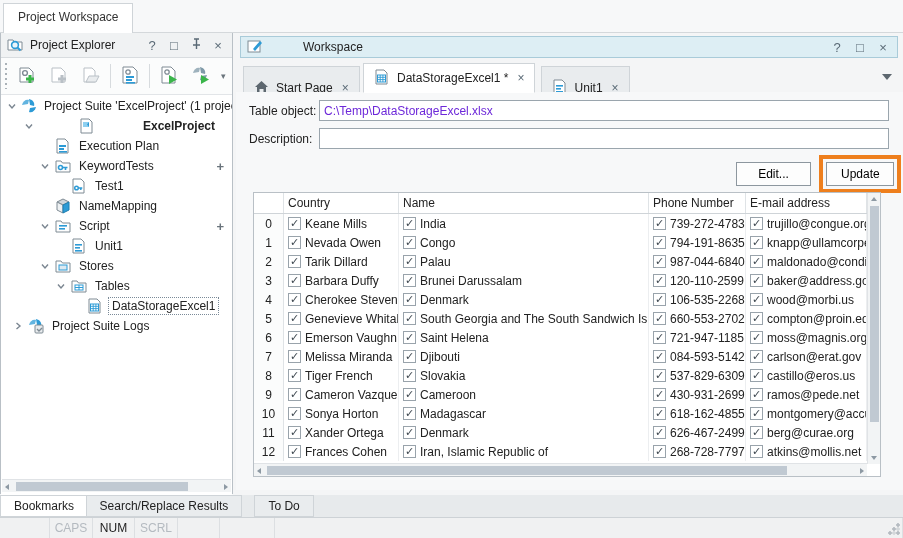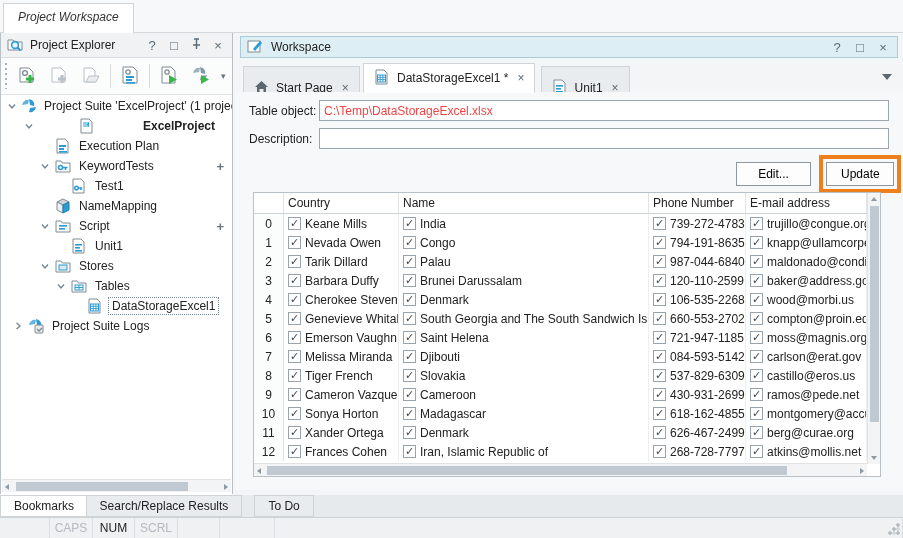--- a/index.html
+++ b/index.html
@@ -31,31 +31,31 @@
   .icon16 { width:17px; height:16px; display:inline-flex; }
 
   .hscroll { position:absolute; height:13px; background:#f2f4f5; border-top:1px solid #e0e3e6; }
   #left-hscroll { left:1px; bottom:1px; width:229px; }
   .vscroll { position:absolute; width:13px; background:#f2f4f5; border-left:1px solid #e0e3e6; }
   .sb-arrow { position:absolute; width:0; height:0; }
   .sb-thumb { position:absolute; background:#c0c9d2; }
 
   
   #ws-header { position:absolute; left:240px; top:36px; width:658px; height:22px; background:#ddeef4; border:1px solid #a9cbd9; display:flex; align-items:center; padding:0 6px; gap:7px; }
-  #ws-title { flex:1; }
+  #ws-title { flex:1;margin-left:32px; }
   #doc-tabs { position:absolute; left:240px; top:62px; width:658px; height:30px; }
   .doc-tab { position:absolute; top:4px; height:44px; display:flex; align-items:center; gap:7px; padding:0 10px; border:1px solid #cfd4d8; background:#e9ecee; }
   .doc-tab.active { top:1px; height:30px; background:#fff; border-bottom:1px solid #fff; z-index:2; }
   .doc-close { color:#5a6a76; font-size:12px; margin-left:2px; }
   #doc-caret { position:absolute; right:6px; top:12px; width:0; height:0; border-left:5px solid transparent; border-right:5px solid transparent; border-top:6px solid #5d676f; }
 
   #ws-body { position:absolute; left:236px; top:92px; width:667px; height:398px; background:#f7f8f9; }
   .field-row { position:absolute; left:13px; display:flex; align-items:center; }
   .field-label { width:70px; color:#222; }
-  .field-input { height:21px; border:1px solid #9aa5ad; background:#fff; padding:0 4px; font:12px "Liberation Sans",sans-serif; color:#ef4444; }
+  .field-input { height:21px; border:1px solid #9aa5ad; background:#fff; padding:0 4px; font:12px "Liberation Sans",sans-serif; color:#6d28d9; }
   .btn { height:24px; border:1px solid #8d979f; background:#fdfdfd; font:12px "Liberation Sans",sans-serif; padding:0 14px; }
   #update-highlight { position:absolute; border:4px solid #ee7f1d; }
 
   
   #grid { position:absolute; left:17px; top:100px; width:628px; height:285px; background:#fff; border:1px solid #b9c0c6; }
   .g-head { display:grid; grid-template-columns:30px 115px 250px 97px 1fr; height:21px; border-bottom:1px solid #cfd4d8; margin-right:13px; }
   .g-head > div { border-right:1px solid #dfe3e6; padding:3px 4px; background:#fff; color:#222; overflow:hidden; white-space:nowrap; }
   .g-row { display:grid; grid-template-columns:30px 115px 250px 97px 1fr; height:19px; margin-right:13px; }
   .g-row > div { border-right:1px solid #eceef0; padding:0 4px; display:flex; align-items:center; gap:4px; overflow:hidden; white-space:nowrap; }
   .g-row .rownum { justify-content:center; color:#222; border-right:1px solid #dfe3e6; background:#fbfcfc; }
@@ -69,21 +69,21 @@
   .st-cell { border-right:1px solid #dcdfe2; height:100%; display:flex; align-items:center; justify-content:center; color:#b4bac0; }
   .st-cell.on { color:#1c1c1c; }
   #grip { position:absolute; right:3px; top:523px; width:12px; height:12px; background:radial-gradient(circle at 2px 10px,#b6bcc2 1.5px,transparent 2px),radial-gradient(circle at 6px 6px,#b6bcc2 1.5px,transparent 2px),radial-gradient(circle at 10px 2px,#b6bcc2 1.5px,transparent 2px),radial-gradient(circle at 6px 10px,#d3d7da 1.5px,transparent 2px),radial-gradient(circle at 10px 6px,#d3d7da 1.5px,transparent 2px),radial-gradient(circle at 10px 10px,#b6bcc2 1.5px,transparent 2px); }
 </style>
 </head>
 <body>
 
 <div id="app">
 
   <div id="top-tabs">
-      <div class="top-tab active" style="left: 3px; font-style: italic;">Project Workspace</div>
+      <div class="top-tab active" style="left: 3px;">Project Workspace</div>
     </div>
 
   <div id="left-panel">
     <div id="pe-header">
       <span class="icon16">
         <svg width="17" height="16" viewBox="0 0 17 16">
             <path d="M1 3h5l1.5 2H15v8H1z" fill="#fff" stroke="#7f8b94"></path>
             <circle cx="8" cy="8" r="3.4" fill="#eaf5fb" stroke="#2d9bd6" stroke-width="1.6"></circle>
             <line x1="10.5" y1="10.5" x2="13.5" y2="13.5" stroke="#2d9bd6" stroke-width="2"></line>
           </svg>

